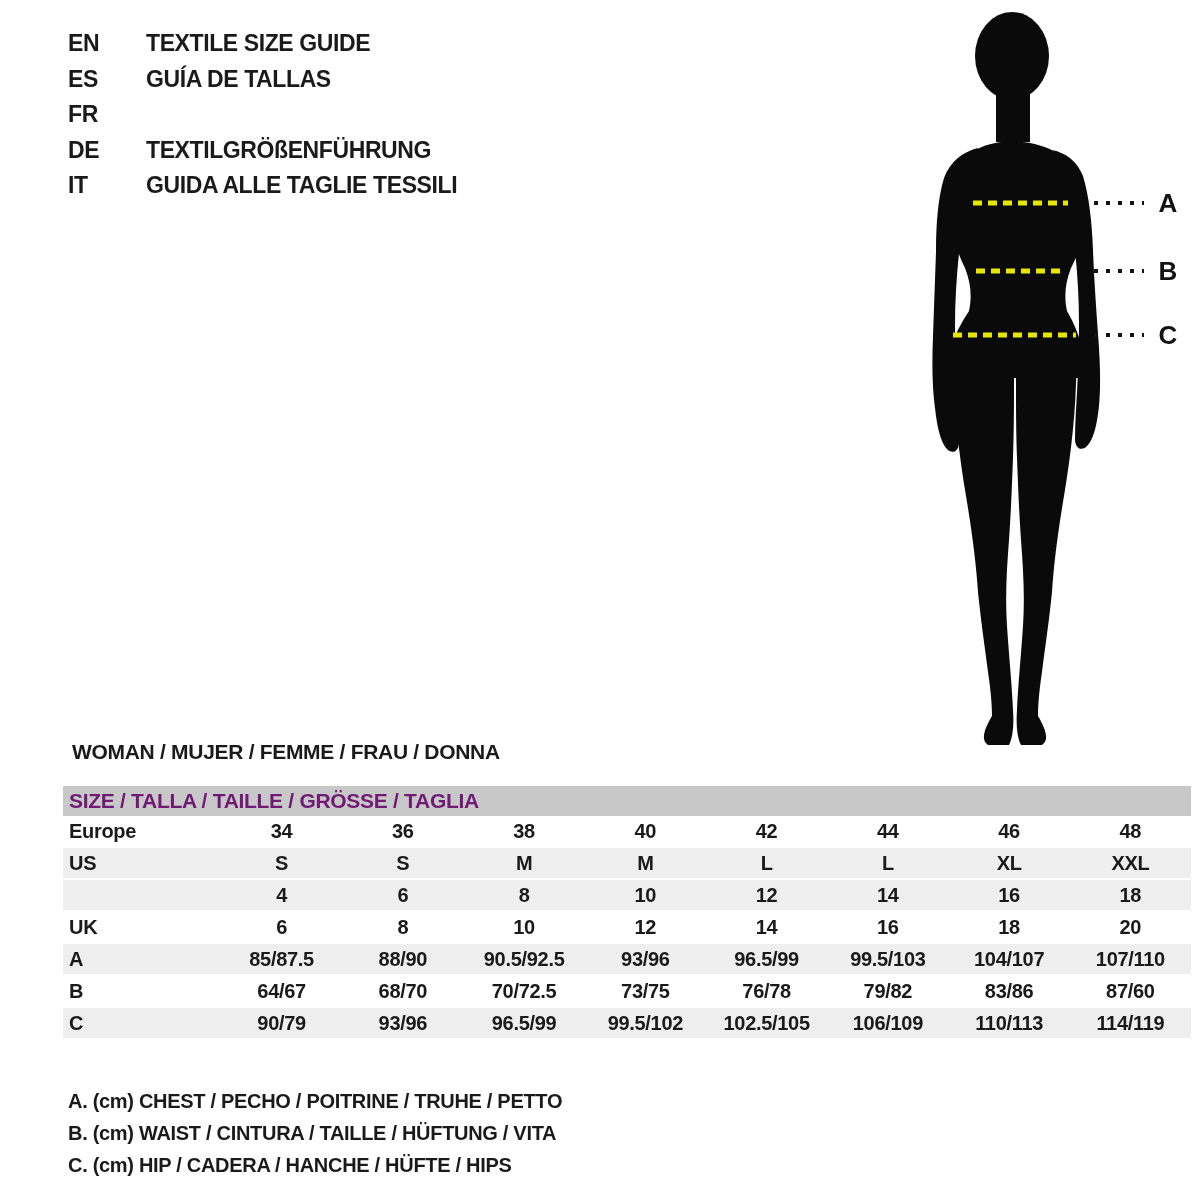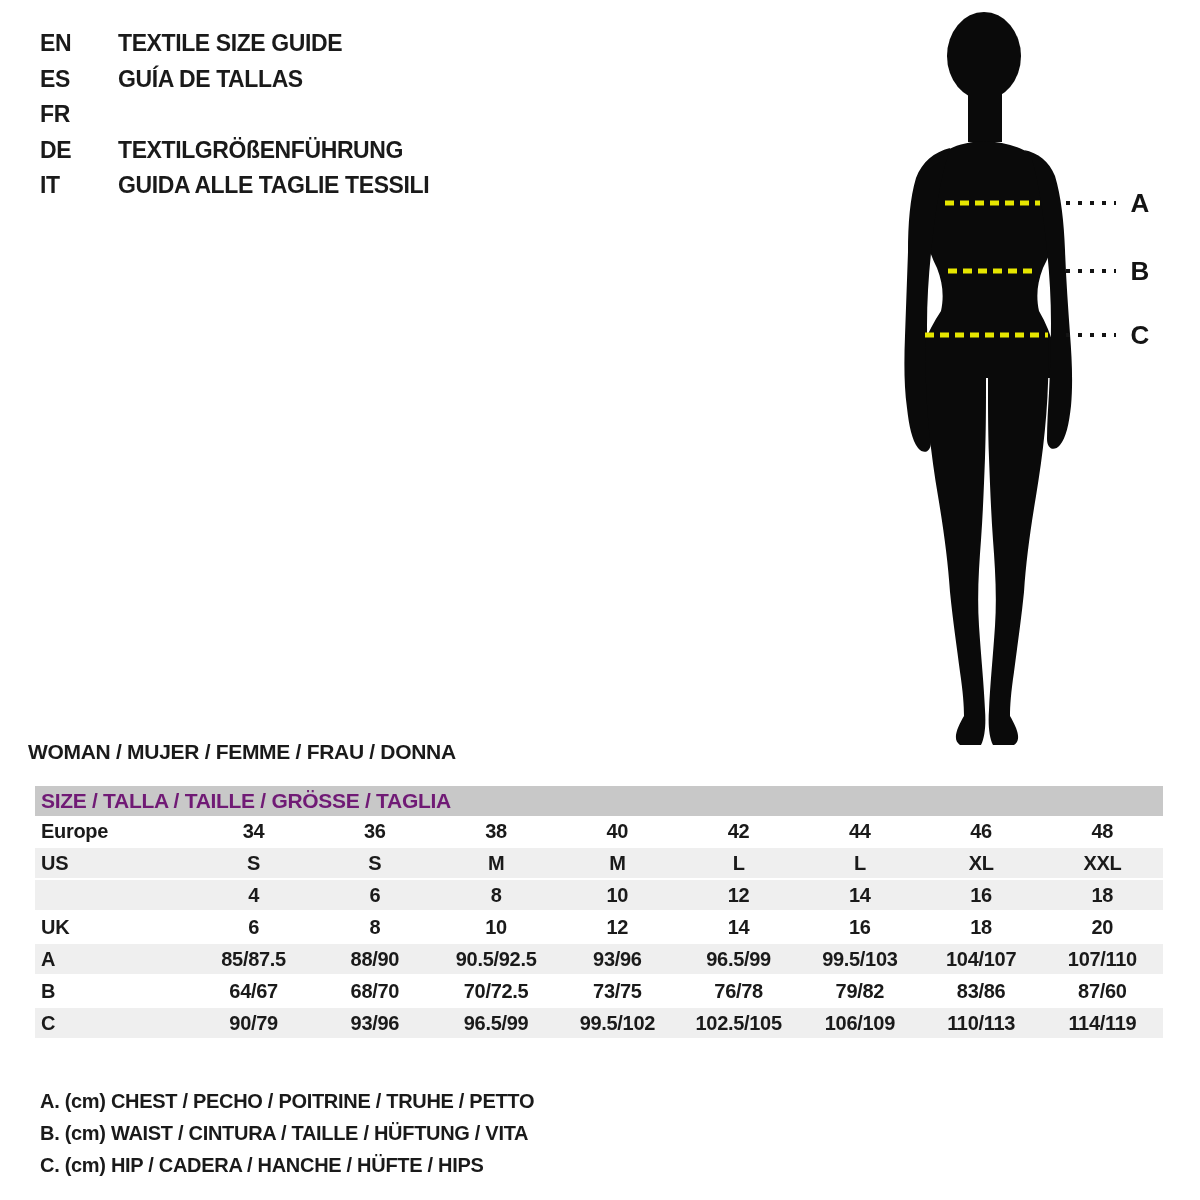--- a/index.html
+++ b/index.html
@@ -6,39 +6,39 @@
     --text:#1a1a1a;
     --silhouette:#0a0a0a;
     --accent:#e6e600;
     --header-gray:#c8c8c8;
     --row-gray:#efefef;
   }
   *{margin:0;padding:0;box-sizing:border-box;}
   html,body{background:#fff;}
   .page{
     position:relative;width:1170px;height:1200px;background:#ffffff;
-    font-family:"Liberation Sans",sans-serif;color:var(--text);overflow:hidden;
+    font-family:"Liberation Sans",sans-serif;color:var(--text);overflow:hidden;margin-left:28px;
   }
   
   .lang-block{position:absolute;left:40px;top:26px;}
   .lang-row{display:flex;align-items:center;height:35.5px;font-weight:700;font-size:23px;letter-spacing:-0.4px;}
   .lang-code{width:78px;flex:0 0 78px;}
   
   .figure-area{position:absolute;left:880px;top:0;width:320px;height:760px;}
   .figure-area svg{display:block;width:320px;height:760px;}
   .silhouette path,.silhouette ellipse,.silhouette rect{fill:var(--silhouette);}
   .measure-line{stroke:var(--accent);stroke-width:5;stroke-dasharray:9 6;fill:none;}
   .dot-line{stroke:#141414;stroke-width:4;stroke-dasharray:4 8;fill:none;}
   .marker-letter{
     position:absolute;left:1122px;width:36px;text-align:center;
     font-size:26px;font-weight:700;color:#141414;line-height:26px;
   }
   .marker-a{top:190px;} .marker-b{top:258px;} .marker-c{top:322px;}
   
-  .section-title{position:absolute;left:28px;top:740px;font-size:21px;font-weight:700;letter-spacing:-0.3px;}
+  .section-title{position:absolute;left:44px;top:740px;font-size:21px;font-weight:700;letter-spacing:-0.3px;}
   
   .size-table{position:absolute;left:35px;top:786px;width:1128px;font-size:20px;font-weight:700;letter-spacing:-0.3px;}
   .t-header{height:30px;background:var(--header-gray);display:flex;align-items:center;padding-left:6px;font-size:21px;color:#701a75;}
   .t-row{display:flex;align-items:center;height:32px;border-bottom:2px solid #ffffff;}
   .t-row.shaded{background:var(--row-gray);}
   .t-label{width:158px;flex:0 0 158px;padding-left:6px;text-align:left;}
   .t-cell{flex:1;text-align:center;}
   
   .notes{position:absolute;left:40px;top:1085px;}
   .note-line{display:flex;align-items:center;height:32px;font-size:20px;font-weight:700;letter-spacing:-0.3px;}

